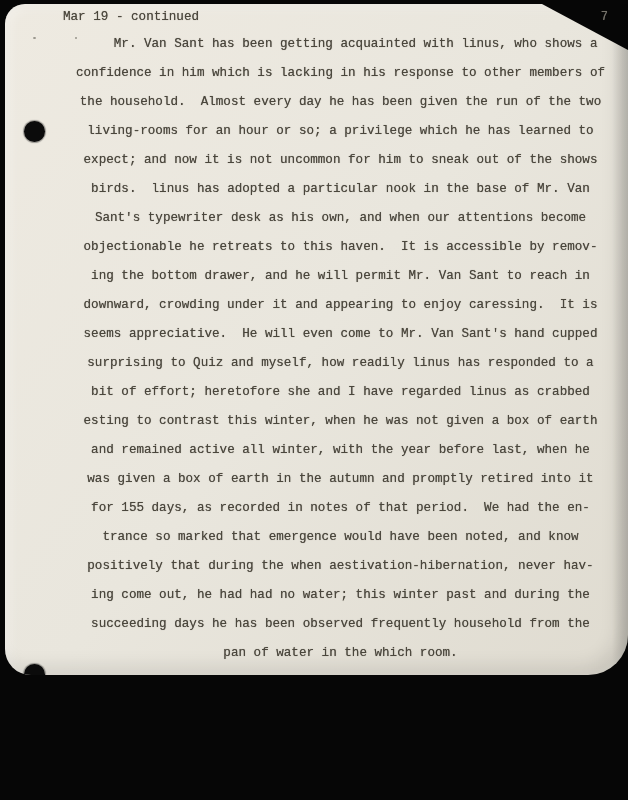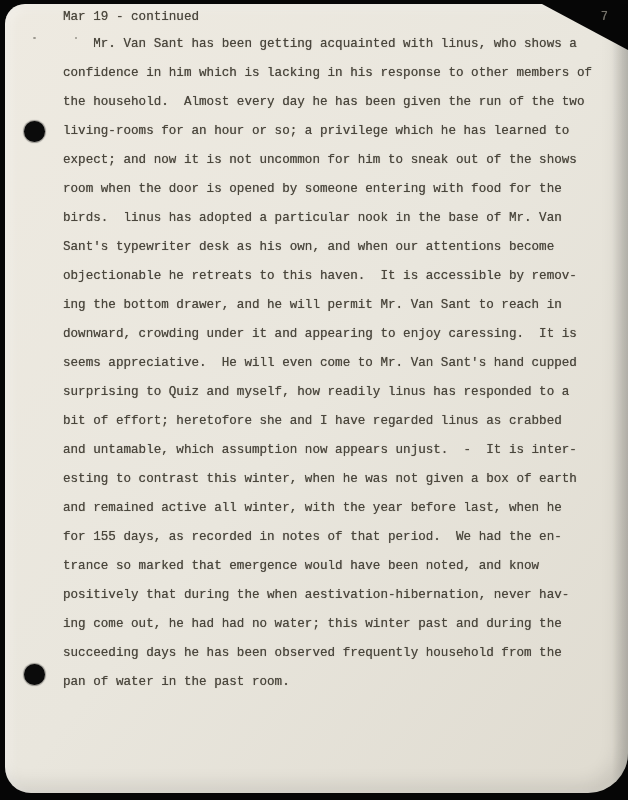--- a/index.html
+++ b/index.html
@@ -15,21 +15,21 @@
     position: relative;
     width: 628px;
     height: 800px;
     background: #060606;
   }
   .paper {
     position: absolute;
     left: 5px;
     top: 4px;
     width: 623px;
-    height: 789px;
+    height: 671px;
     border-radius: 20px 0 40px 26px;
     background: linear-gradient(128deg, #eeeae1 0%, #e9e6dd 50%, #dfdbd0 100%);
     box-shadow: inset -10px -8px 18px rgba(0,0,0,0.10),
                 inset 4px 3px 12px rgba(255,255,255,0.35);
     overflow: hidden;
   }
   .corner-cut {
     position: absolute;
     top: 0;
     right: 0;
@@ -84,20 +84,21 @@
   .page-number {
     font-size: 12px;
     color: #76736b;
     text-shadow: 0 0 0.7px rgba(118,115,107,0.6);
   }
   .typed-lines {
     position: absolute;
     left: 58px;
     top: 26px;
     right: 10px;
+    text-align: center;
   }
   .typed-line {
     height: 29px;
     line-height: 29px;
     font-size: 12.6px;
     color: #4a463c;
     white-space: pre;
     text-shadow: 0 0 0.7px rgba(74,70,60,0.75);
   }
 </style>
@@ -116,35 +117,34 @@
       <div class="date-header">Mar 19 - continued</div>
       <div class="page-number">7</div>
     </div>
 
     <div class="typed-lines">
         <div class="typed-line">    Mr. Van Sant has been getting acquainted with linus, who shows a</div>
         <div class="typed-line">confidence in him which is lacking in his response to other members of</div>
         <div class="typed-line">the household.  Almost every day he has been given the run of the two</div>
         <div class="typed-line">living-rooms for an hour or so; a privilege which he has learned to</div>
         <div class="typed-line">expect; and now it is not uncommon for him to sneak out of the shows</div>
-        <div class="typed-line">room when the door is opened by someone entering with food for the</div>
         <div class="typed-line">birds.  linus has adopted a particular nook in the base of Mr. Van</div>
         <div class="typed-line">Sant's typewriter desk as his own, and when our attentions become</div>
         <div class="typed-line">objectionable he retreats to this haven.  It is accessible by remov-</div>
         <div class="typed-line">ing the bottom drawer, and he will permit Mr. Van Sant to reach in</div>
         <div class="typed-line">downward, crowding under it and appearing to enjoy caressing.  It is</div>
         <div class="typed-line">seems appreciative.  He will even come to Mr. Van Sant's hand cupped</div>
         <div class="typed-line">surprising to Quiz and myself, how readily linus has responded to a</div>
         <div class="typed-line">bit of effort; heretofore she and I have regarded linus as crabbed</div>
-        <div class="typed-line">and untamable, which assumption now appears unjust.  -  It is inter-</div>
         <div class="typed-line">esting to contrast this winter, when he was not given a box of earth</div>
         <div class="typed-line">and remained active all winter, with the year before last, when he</div>
+        <div class="typed-line">was given a box of earth in the autumn and promptly retired into it</div>
         <div class="typed-line">for 155 days, as recorded in notes of that period.  We had the en-</div>
         <div class="typed-line">trance so marked that emergence would have been noted, and know</div>
         <div class="typed-line">positively that during the when aestivation-hibernation, never hav-</div>
         <div class="typed-line">ing come out, he had had no water; this winter past and during the</div>
         <div class="typed-line">succeeding days he has been observed frequently household from the</div>
-        <div class="typed-line">pan of water in the past room.</div>
+        <div class="typed-line">pan of water in the which room.</div>
       </div>
 
     <div class="edge-shade"></div>
   </div>
 </div>
 
 </body></html>

